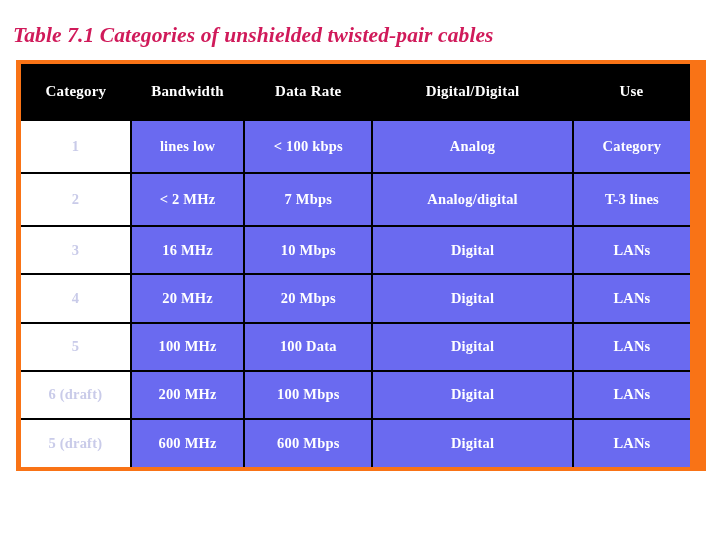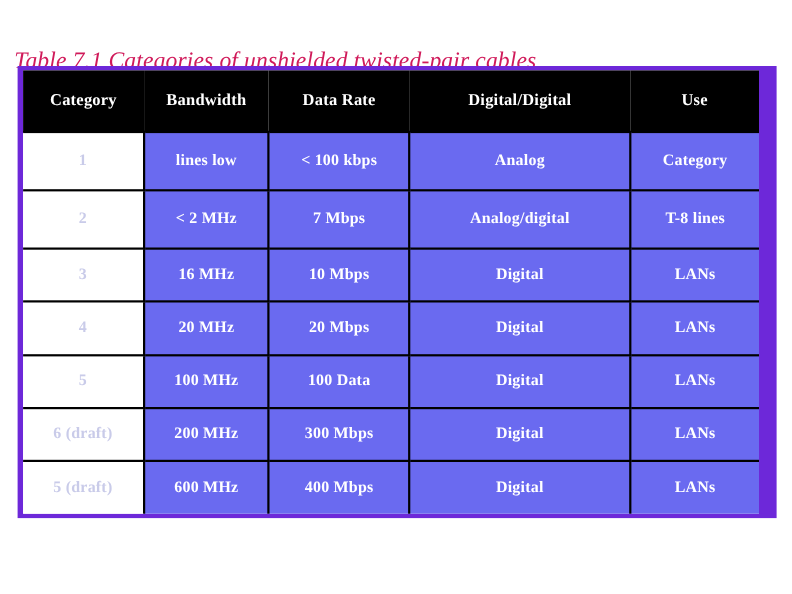--- a/index.html
+++ b/index.html
@@ -21,37 +21,36 @@
     box-sizing: border-box;
   }
 
   
   .title {
     position: absolute;
     left: 13px;
     top: 24px;
     font-family: "Liberation Serif", "DejaVu Serif", serif;
     font-size: 21.5px;
-    font-weight: normal;
+    font-weight: bold;
     font-style: italic;
     color: #d01a5a;
     letter-spacing: 0.1px;
     white-space: nowrap;
     line-height: 1.1;
-    margin-top: 20px;
   }
 
   
   .table-frame {
     position: absolute;
     left: 16px;
     top: 60px;
     width: 690px;
     height: 411px;
-    background: #6d28d9;
+    background: #f97316;
     box-sizing: border-box;
     padding: 4px 16px 4px 5px;
   }
 
   table.cat-table {
     width: 100%;
     height: 100%;
     border-collapse: collapse;
     table-layout: fixed;
     background: #ffffff;
@@ -148,21 +147,21 @@
           <td class="cell-data">lines low</td>
           <td class="cell-data">&lt; 100 kbps</td>
           <td class="cell-data">Analog</td>
           <td class="cell-data cell-use">Category</td>
         </tr>
         <tr class="row-tall">
           <td class="cell-category">2</td>
           <td class="cell-data">&lt; 2 MHz</td>
           <td class="cell-data">7 Mbps</td>
           <td class="cell-data">Analog/digital</td>
-          <td class="cell-data cell-use">T-8 lines</td>
+          <td class="cell-data cell-use">T-3 lines</td>
         </tr>
         <tr>
           <td class="cell-category">3</td>
           <td class="cell-data">16 MHz</td>
           <td class="cell-data">10 Mbps</td>
           <td class="cell-data">Digital</td>
           <td class="cell-data cell-use">LANs</td>
         </tr>
         <tr>
           <td class="cell-category">4</td>
@@ -174,28 +173,28 @@
         <tr>
           <td class="cell-category">5</td>
           <td class="cell-data">100 MHz</td>
           <td class="cell-data">100 Data</td>
           <td class="cell-data">Digital</td>
           <td class="cell-data cell-use">LANs</td>
         </tr>
         <tr>
           <td class="cell-category">6 (draft)</td>
           <td class="cell-data">200 MHz</td>
-          <td class="cell-data">300 Mbps</td>
+          <td class="cell-data">100 Mbps</td>
           <td class="cell-data">Digital</td>
           <td class="cell-data cell-use">LANs</td>
         </tr>
         <tr>
           <td class="cell-category">5 (draft)</td>
           <td class="cell-data">600 MHz</td>
-          <td class="cell-data">400 Mbps</td>
+          <td class="cell-data">600 Mbps</td>
           <td class="cell-data">Digital</td>
           <td class="cell-data cell-use">LANs</td>
         </tr>
       </tbody>
     </table>
   </div>
 
 </div>
 
 </body></html>

